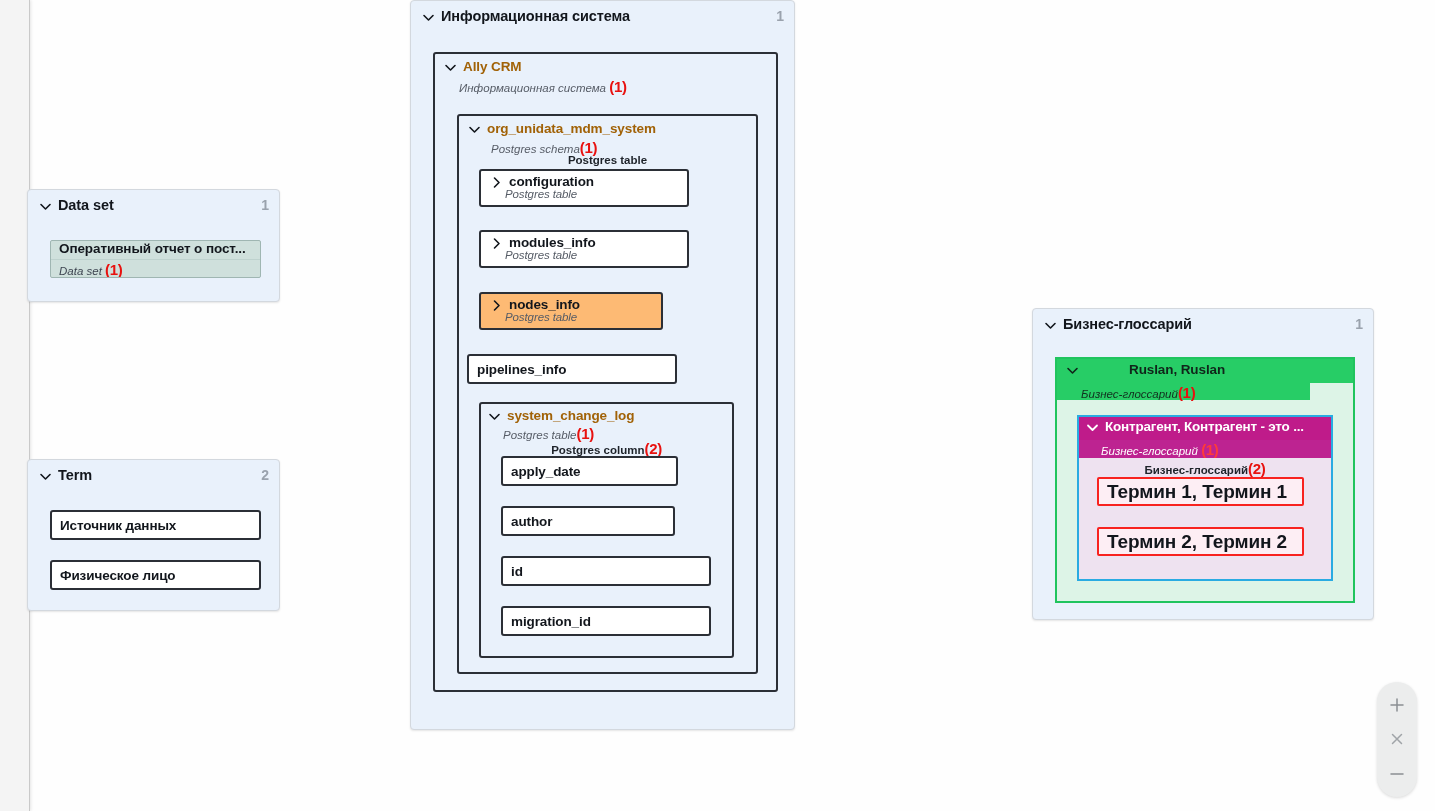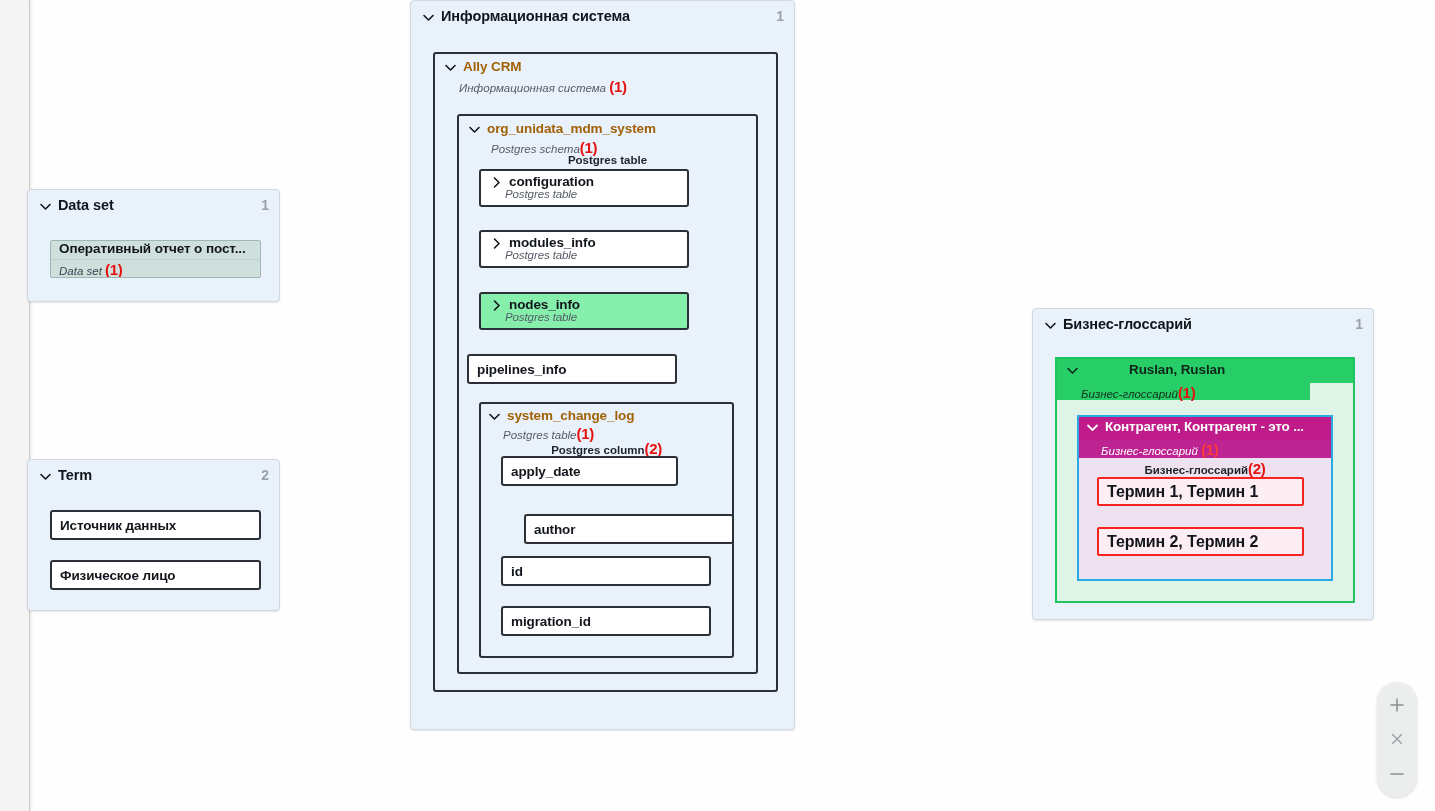--- a/index.html
+++ b/index.html
@@ -240,21 +240,21 @@
   .cnt-on-dark { color: #ff3a38; }
   .term-leaf {
     position: absolute;
     box-sizing: border-box;
     border: 2px solid #f8221f;
     background: #fdeef4;
     border-radius: 2px;
     display: flex;
     align-items: center;
     padding-left: 8px;
-    font-size: 16px;
+    font-size: 19px;
     font-weight: bold;
     color: #12161c;
     letter-spacing: -0.1px;
   }
 
   
   #zoom-ctl {
     position: absolute;
     left: 1377px;
     top: 682px;
@@ -380,21 +380,21 @@
             <span class="chev">
               <svg width="15" height="15" viewBox="0 0 15 15">
                   <path d="M5.5 3 L10 7.5 L5.5 12" fill="none" stroke="#12161c" stroke-width="1.6" stroke-linecap="round" stroke-linejoin="round"></path>
                 </svg>
             </span>
             <span>modules_info</span>
           </div>
           <div class="leaf-sub">Postgres table</div>
         </div>
 
-        <div class="node leaf two-line" style="left:20px; top:176px; width:210px; height:38px; background:#86efac;">
+        <div class="node leaf two-line" style="left:20px; top:176px; width:184px; height:38px; background:#fdba74;">
           <div class="leaf-title">
             <span class="chev">
               <svg width="15" height="15" viewBox="0 0 15 15">
                   <path d="M5.5 3 L10 7.5 L5.5 12" fill="none" stroke="#12161c" stroke-width="1.6" stroke-linecap="round" stroke-linejoin="round"></path>
                 </svg>
             </span>
             <span>nodes_info</span>
           </div>
           <div class="leaf-sub">Postgres table</div>
         </div>
@@ -415,21 +415,21 @@
           <div class="node-sub" style="position:absolute; left:22px; top:21px;">
             <span>Postgres table</span><span class="cnt">(1)</span>
           </div>
           <div class="type-label" style="position:absolute; left:0; right:0; top:36px;">
             <span>Postgres column</span><span class="cnt">(2)</span>
           </div>
 
           <div class="leaf" style="left:20px; top:52px; width:177px; height:30px;">
             <span>apply_date</span>
           </div>
-          <div class="leaf" style="left:20px; top:110px; width:210px; height:30px;margin-left:23px;">
+          <div class="leaf" style="left:20px; top:102px; width:174px; height:30px;">
             <span>author</span>
           </div>
           <div class="leaf" style="left:20px; top:152px; width:210px; height:30px;">
             <span>id</span>
           </div>
           <div class="leaf" style="left:20px; top:202px; width:210px; height:30px;">
             <span>migration_id</span>
           </div>
         </div>
 

